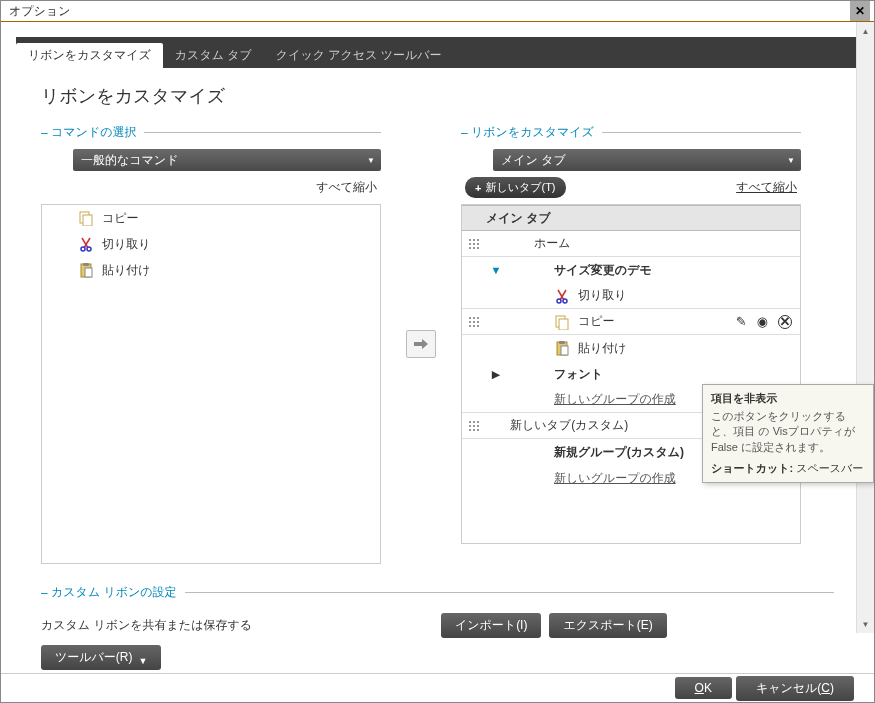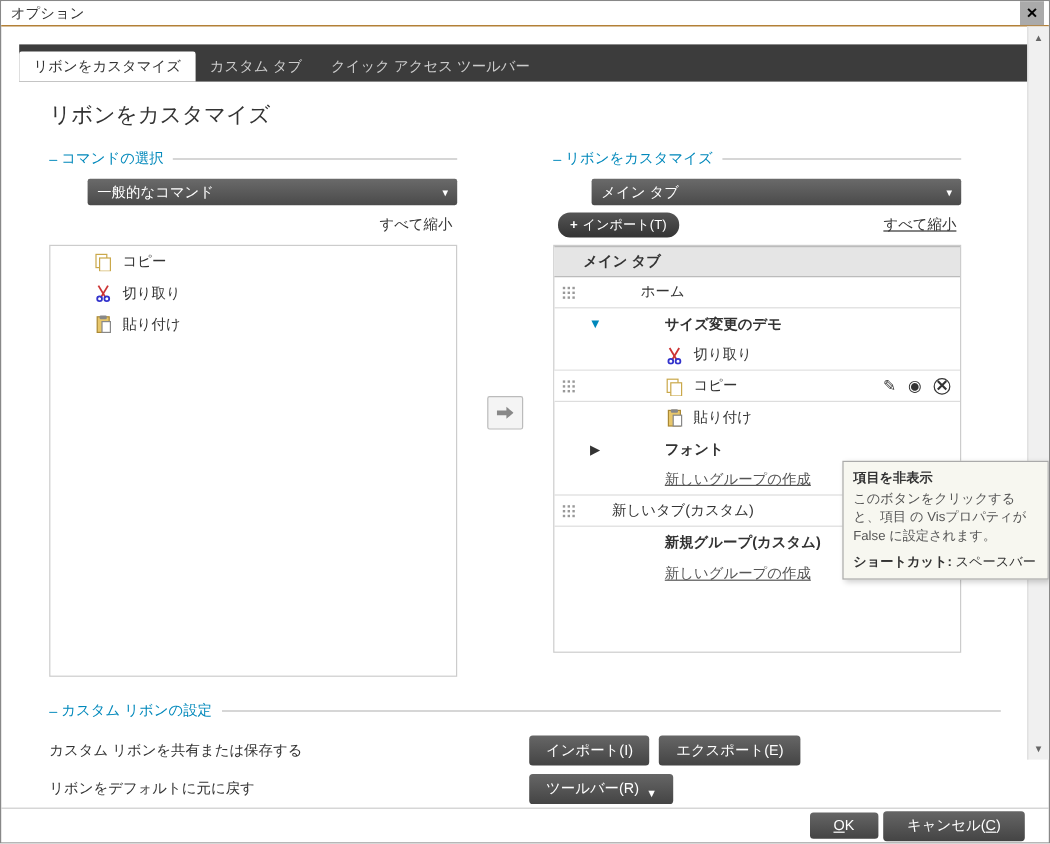--- a/index.html
+++ b/index.html
@@ -139,21 +139,21 @@
         <div class="col">
           <div class="section-head">
             <span class="dash">–</span>&nbsp;<span>リボンをカスタマイズ</span><span class="line"></span>
           </div>
           <div class="dropdown">
             <span>メイン タブ</span>
           </div>
           <div class="tree-header-row" style="margin:6px 0;">
             <div class="new-tab-btn">
               <span class="plus">+</span>
-              <span>インポート(T)</span>
+              <span>新しいタブ(T)</span>
             </div>
             <div class="sp"></div>
             <div class="collapse-link underline" style="margin:0 4px 0 0;">すべて縮小</div>
           </div>
 
           <div class="tree-box">
             <div class="tree-row group-header">
               <span class="label">メイン タブ</span>
             </div>
             <div class="tree-row">
@@ -280,21 +280,20 @@
         <div class="settings-row">
           <div class="settings-label">カスタム リボンを共有または保存する</div>
           <button class="pill-btn">
               <span>インポート(I)</span>
             </button>
           <button class="pill-btn">
               <span>エクスポート(E)</span>
             </button>
         </div>
         <div class="settings-row">
-          <div class="settings-label">リボンをデフォルトに元に戻す</div>
           <button class="pill-btn">
               <span>ツールバー(R)</span>
               <span class="caret">▼</span>
             </button>
         </div>
       </div>
 
       <div class="tooltip">
         <div class="tt-title">項目を非表示</div>
         <div class="tt-body">このボタンをクリックすると、項目 の Visプロパティが False に設定されます。</div>

